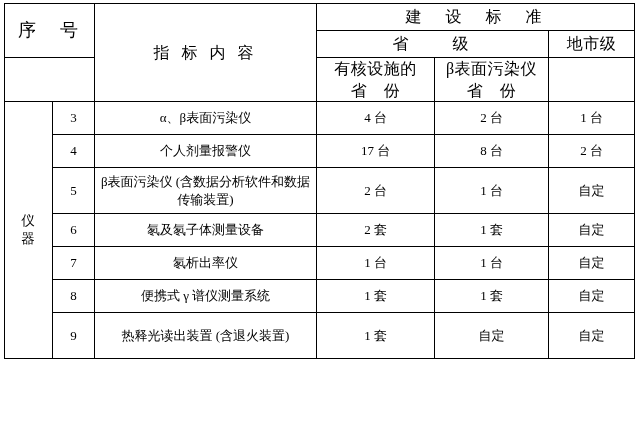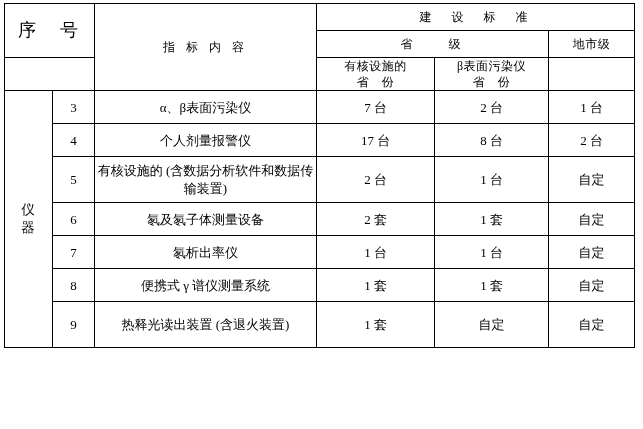--- a/index.html
+++ b/index.html
@@ -38,21 +38,21 @@
     border: 1px solid #000000;
   }
   .col-seq   { width: 48px; }
   .col-num   { width: 42px; }
   .col-name  { width: 222px; }
   .col-has   { width: 118px; }
   .col-no    { width: 114px; }
   .col-city  { width: 86px; }
 
   .hdr {
-    font-size: 12px;
+    font-size: 16px;
     letter-spacing: 0.5px;
   }
   .hdr-big {
     letter-spacing: 4px;
   }
   .hdr-mid {
     letter-spacing: 4px;
   }
   .cell-name {
     text-align: left;
@@ -119,36 +119,36 @@
         <td class="hdr" style="height:22px;">&nbsp;</td>
       </tr>
 
       <tr class="row-std">
         <td rowspan="7" class="vert">
           <div>仪</div>
           <div>器</div>
         </td>
         <td>3</td>
         <td class="cell-name">α、β表面污染仪</td>
-        <td>7 台</td>
+        <td>4 台</td>
         <td>2 台</td>
         <td>1 台</td>
       </tr>
 
       <tr class="row-std">
         <td>4</td>
         <td class="cell-name">个人剂量报警仪</td>
         <td>17 台</td>
         <td>8 台</td>
         <td>2 台</td>
       </tr>
 
       <tr class="row-two">
         <td>5</td>
-        <td class="cell-name">有核设施的 (含数据分析软件和数据传输装置)</td>
+        <td class="cell-name">β表面污染仪 (含数据分析软件和数据传输装置)</td>
         <td>2 台</td>
         <td>1 台</td>
         <td>自定</td>
       </tr>
 
       <tr class="row-std">
         <td>6</td>
         <td class="cell-name">氡及氡子体测量设备</td>
         <td>2 套</td>
         <td>1 套</td>

